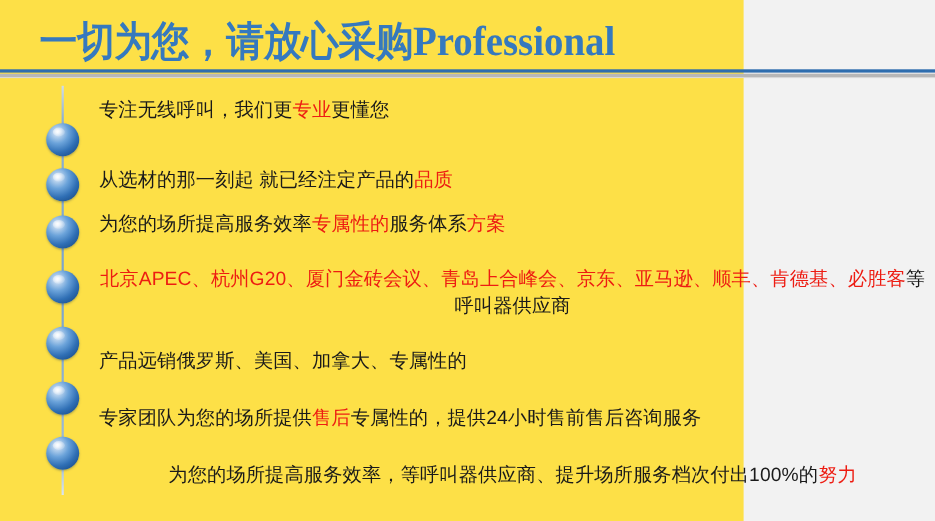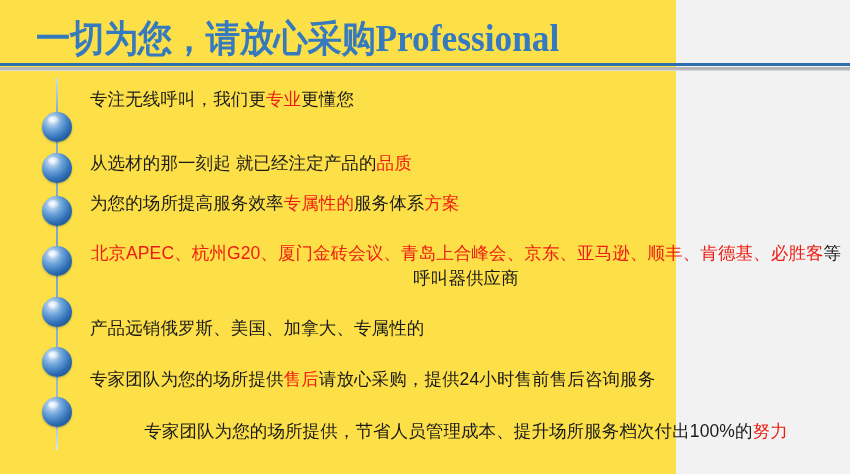--- a/index.html
+++ b/index.html
@@ -181,21 +181,21 @@
 
     <div class="line wrap" style="top:163px">
       <span class="all-red">北京APEC、杭州G20、厦门金砖会议、青岛上合峰会、京东、亚马逊、顺丰、肯德基、必胜客</span><span>等呼叫器供应商</span>
     </div>
 
     <div class="line" style="top:238px">
       <span>产品远销俄罗斯、美国、加拿大、专属性的</span>
     </div>
 
     <div class="line" style="top:289px">
-      <span>专家团队为您的场所提供</span><span class="red">售后</span><span>请放心采购，提供24小时售前售后咨询服务</span>
+      <span>专家团队为您的场所提供</span><span class="red">售后</span><span>专属性的，提供24小时售前售后咨询服务</span>
     </div>
 
     <div class="line wrap" style="top:341px">
-      <span>专家团队为您的场所提供，节省人员管理成本、提升场所服务档次付出100%的</span><span class="red">努力</span>
+      <span>为您的场所提高服务效率，等呼叫器供应商、提升场所服务档次付出100%的</span><span class="red">努力</span>
     </div>
 
   </div>
 </div>
 
 </body></html>

